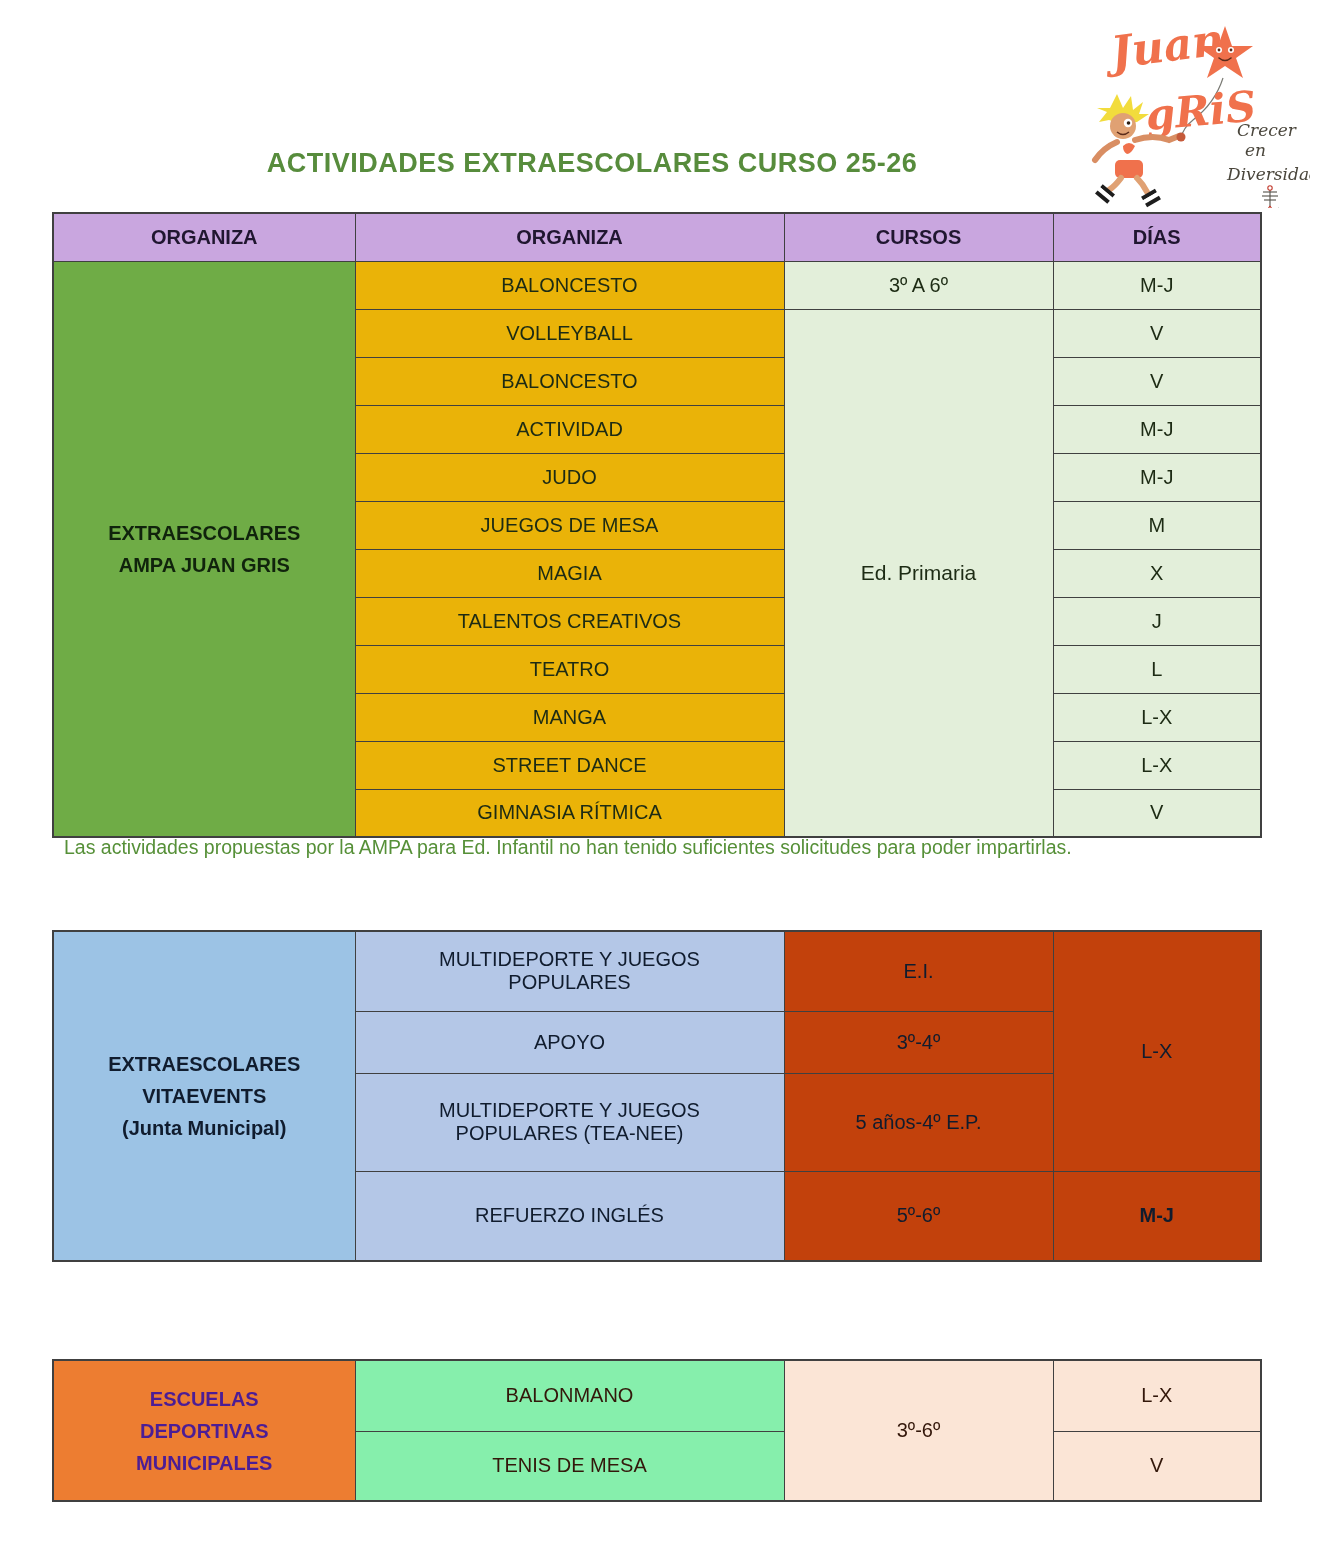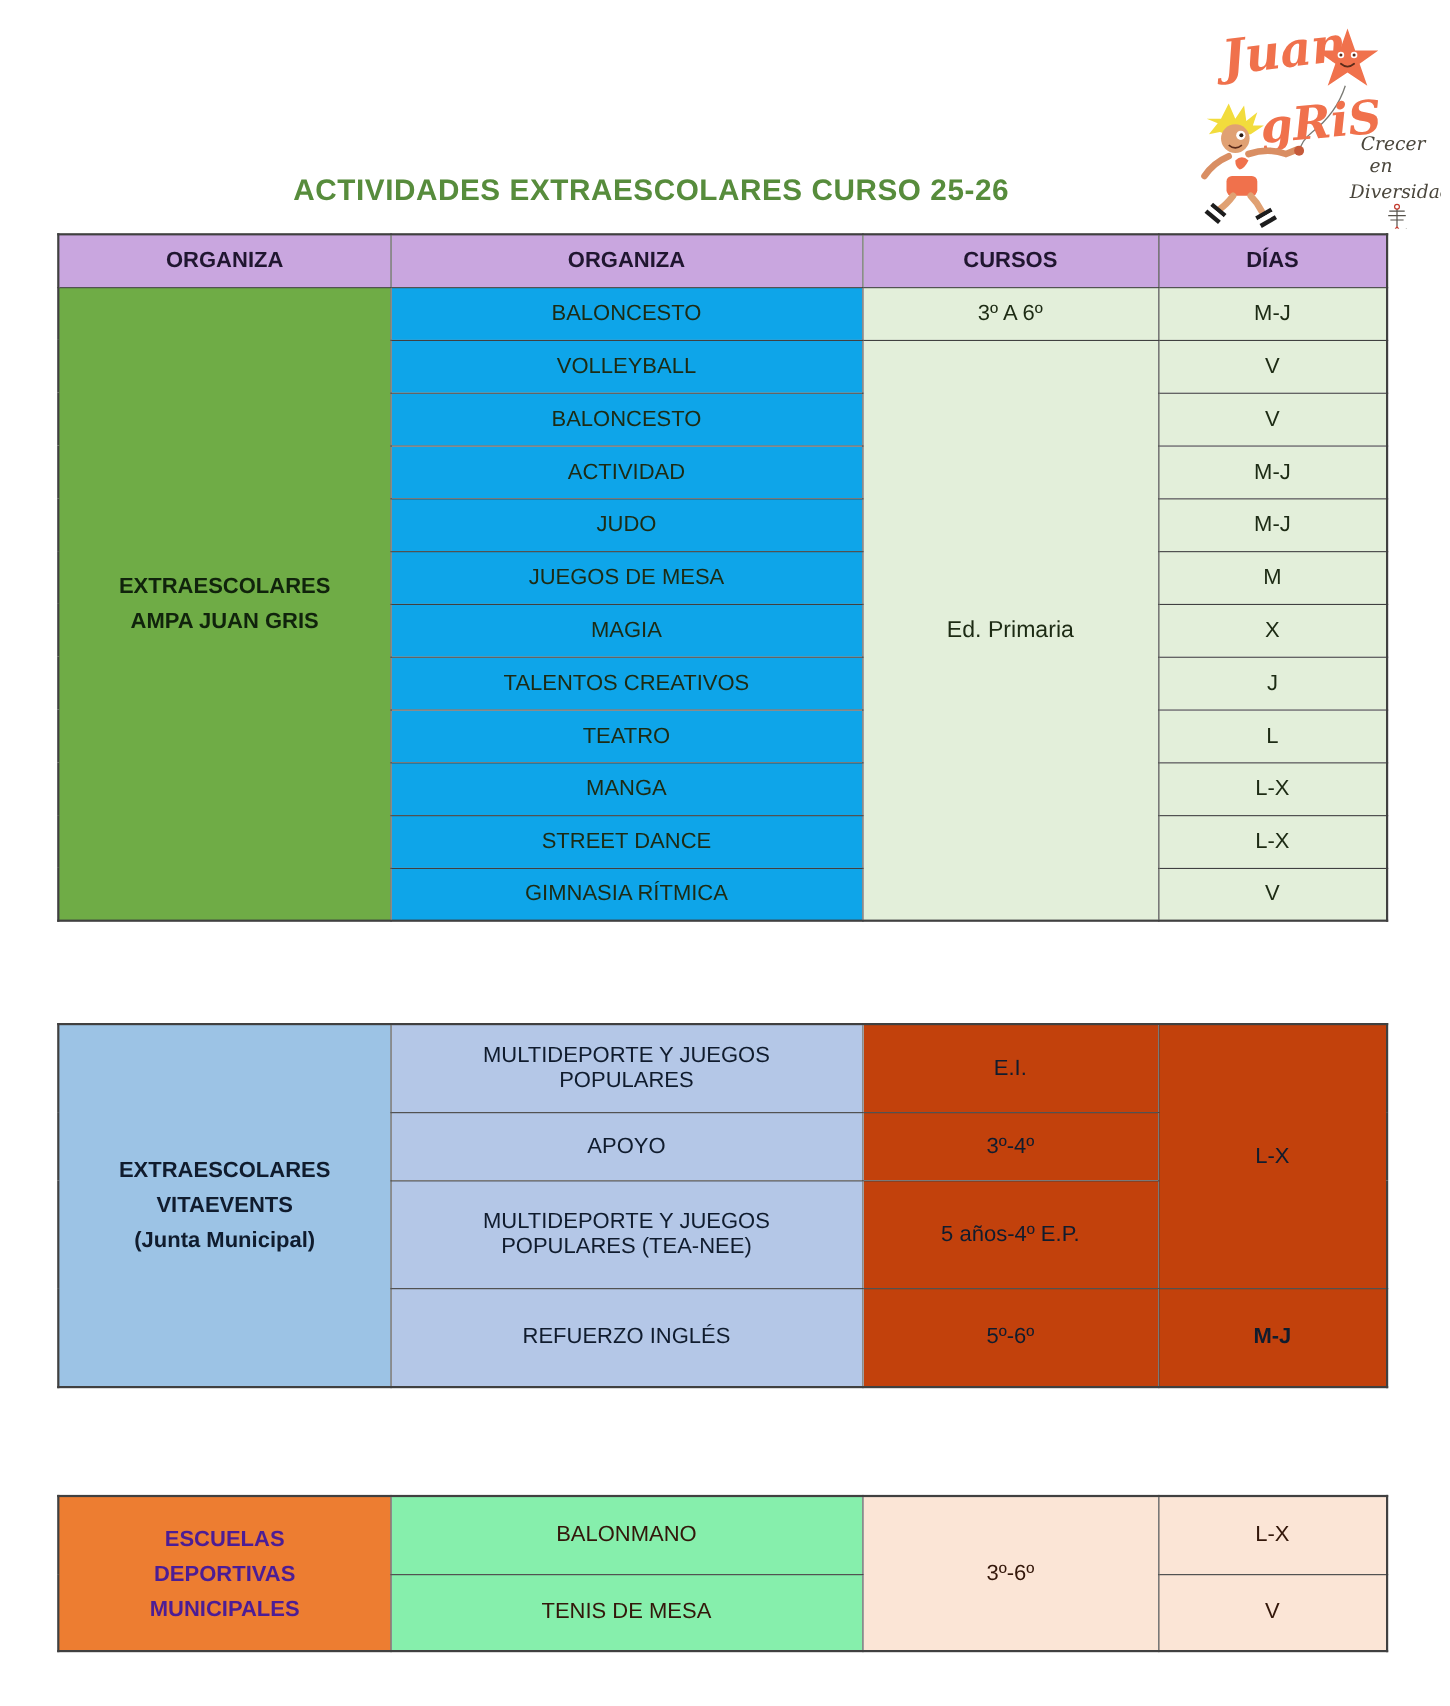--- a/index.html
+++ b/index.html
@@ -1,36 +1,36 @@
 <!DOCTYPE html>
 <html><head>
 <meta charset="utf-8">
 <style>
   html,body{margin:0;padding:0;background:#ffffff;}
   body{width:1318px;height:1551px;position:relative;font-family:"Liberation Sans",sans-serif;color:#1a1a1a;}
   .page{position:relative;width:1318px;height:1551px;overflow:hidden;}
 
   
   .title-wrap{position:absolute;left:52px;top:148px;width:1080px;text-align:center;}
-  .title-wrap h1{margin:10px;font-size:27px;font-weight:bold;color:#578C3C;letter-spacing:.5px;}
+  .title-wrap h1{margin:0;font-size:27px;font-weight:bold;color:#578C3C;letter-spacing:.5px;}
   .logo-box{position:absolute;right:8px;top:8px;width:245px;height:200px;}
 
   
   table.t{border-collapse:collapse;position:absolute;left:52px;table-layout:fixed;width:1208px;}
   table.t td,table.t th{border:1.6px solid #404040;text-align:center;vertical-align:middle;
     font-size:20px;white-space:pre-line;padding:2px 6px;box-sizing:border-box;overflow:hidden;}
   table.t{border:2.5px solid #404040;}
   th.hdr{background:#C9A6DF;font-weight:bold;font-size:20px;color:#201630;height:38px;}
   td.org{font-weight:bold;font-size:22px;text-align:left;padding-left:12px;line-height:1.6;}
 
   
   .t1{top:212px;}
   .t1 tr{height:48px;}
   .t1 td.org{background:#6FAC46;color:#10230c;}
-  .t1 td.act{background:#0ea5e9;color:#1d2b14;}
+  .t1 td.act{background:#eab308;color:#1d2b14;}
   .t1 td.lite{background:#E3EFDA;color:#1d2b14;}
   .t1 td.ed{font-size:21px;}
 
   .note{position:absolute;left:64px;top:836px;margin:0;font-size:19.5px;color:#569038;}
 
   
   .t2{top:930px;}
   .t2 td.org{background:#9CC3E5;color:#101c2e;}
   .t2 td.act{background:#B4C7E7;color:#101c2e;}
   .t2 td.lite{background:#c2410c;color:#101c2e;}
@@ -177,20 +177,21 @@
           <td class="act">STREET DANCE</td>
           <td class="lite">L-X</td>
         </tr>
       <tr>
           <td class="act">GIMNASIA RÍTMICA</td>
           <td class="lite">V</td>
         </tr>
     </tbody>
   </table>
 
+  <p class="note">Las actividades propuestas por la AMPA para Ed. Infantil no han tenido suficientes solicitudes para poder impartirlas.</p>
 
   <table class="t t2">
     <colgroup>
         <col style="width:302px">
         <col style="width:429px">
         <col style="width:269px">
         <col style="width:208px">
       </colgroup>
     <tbody>
       <tr class="r2a">

